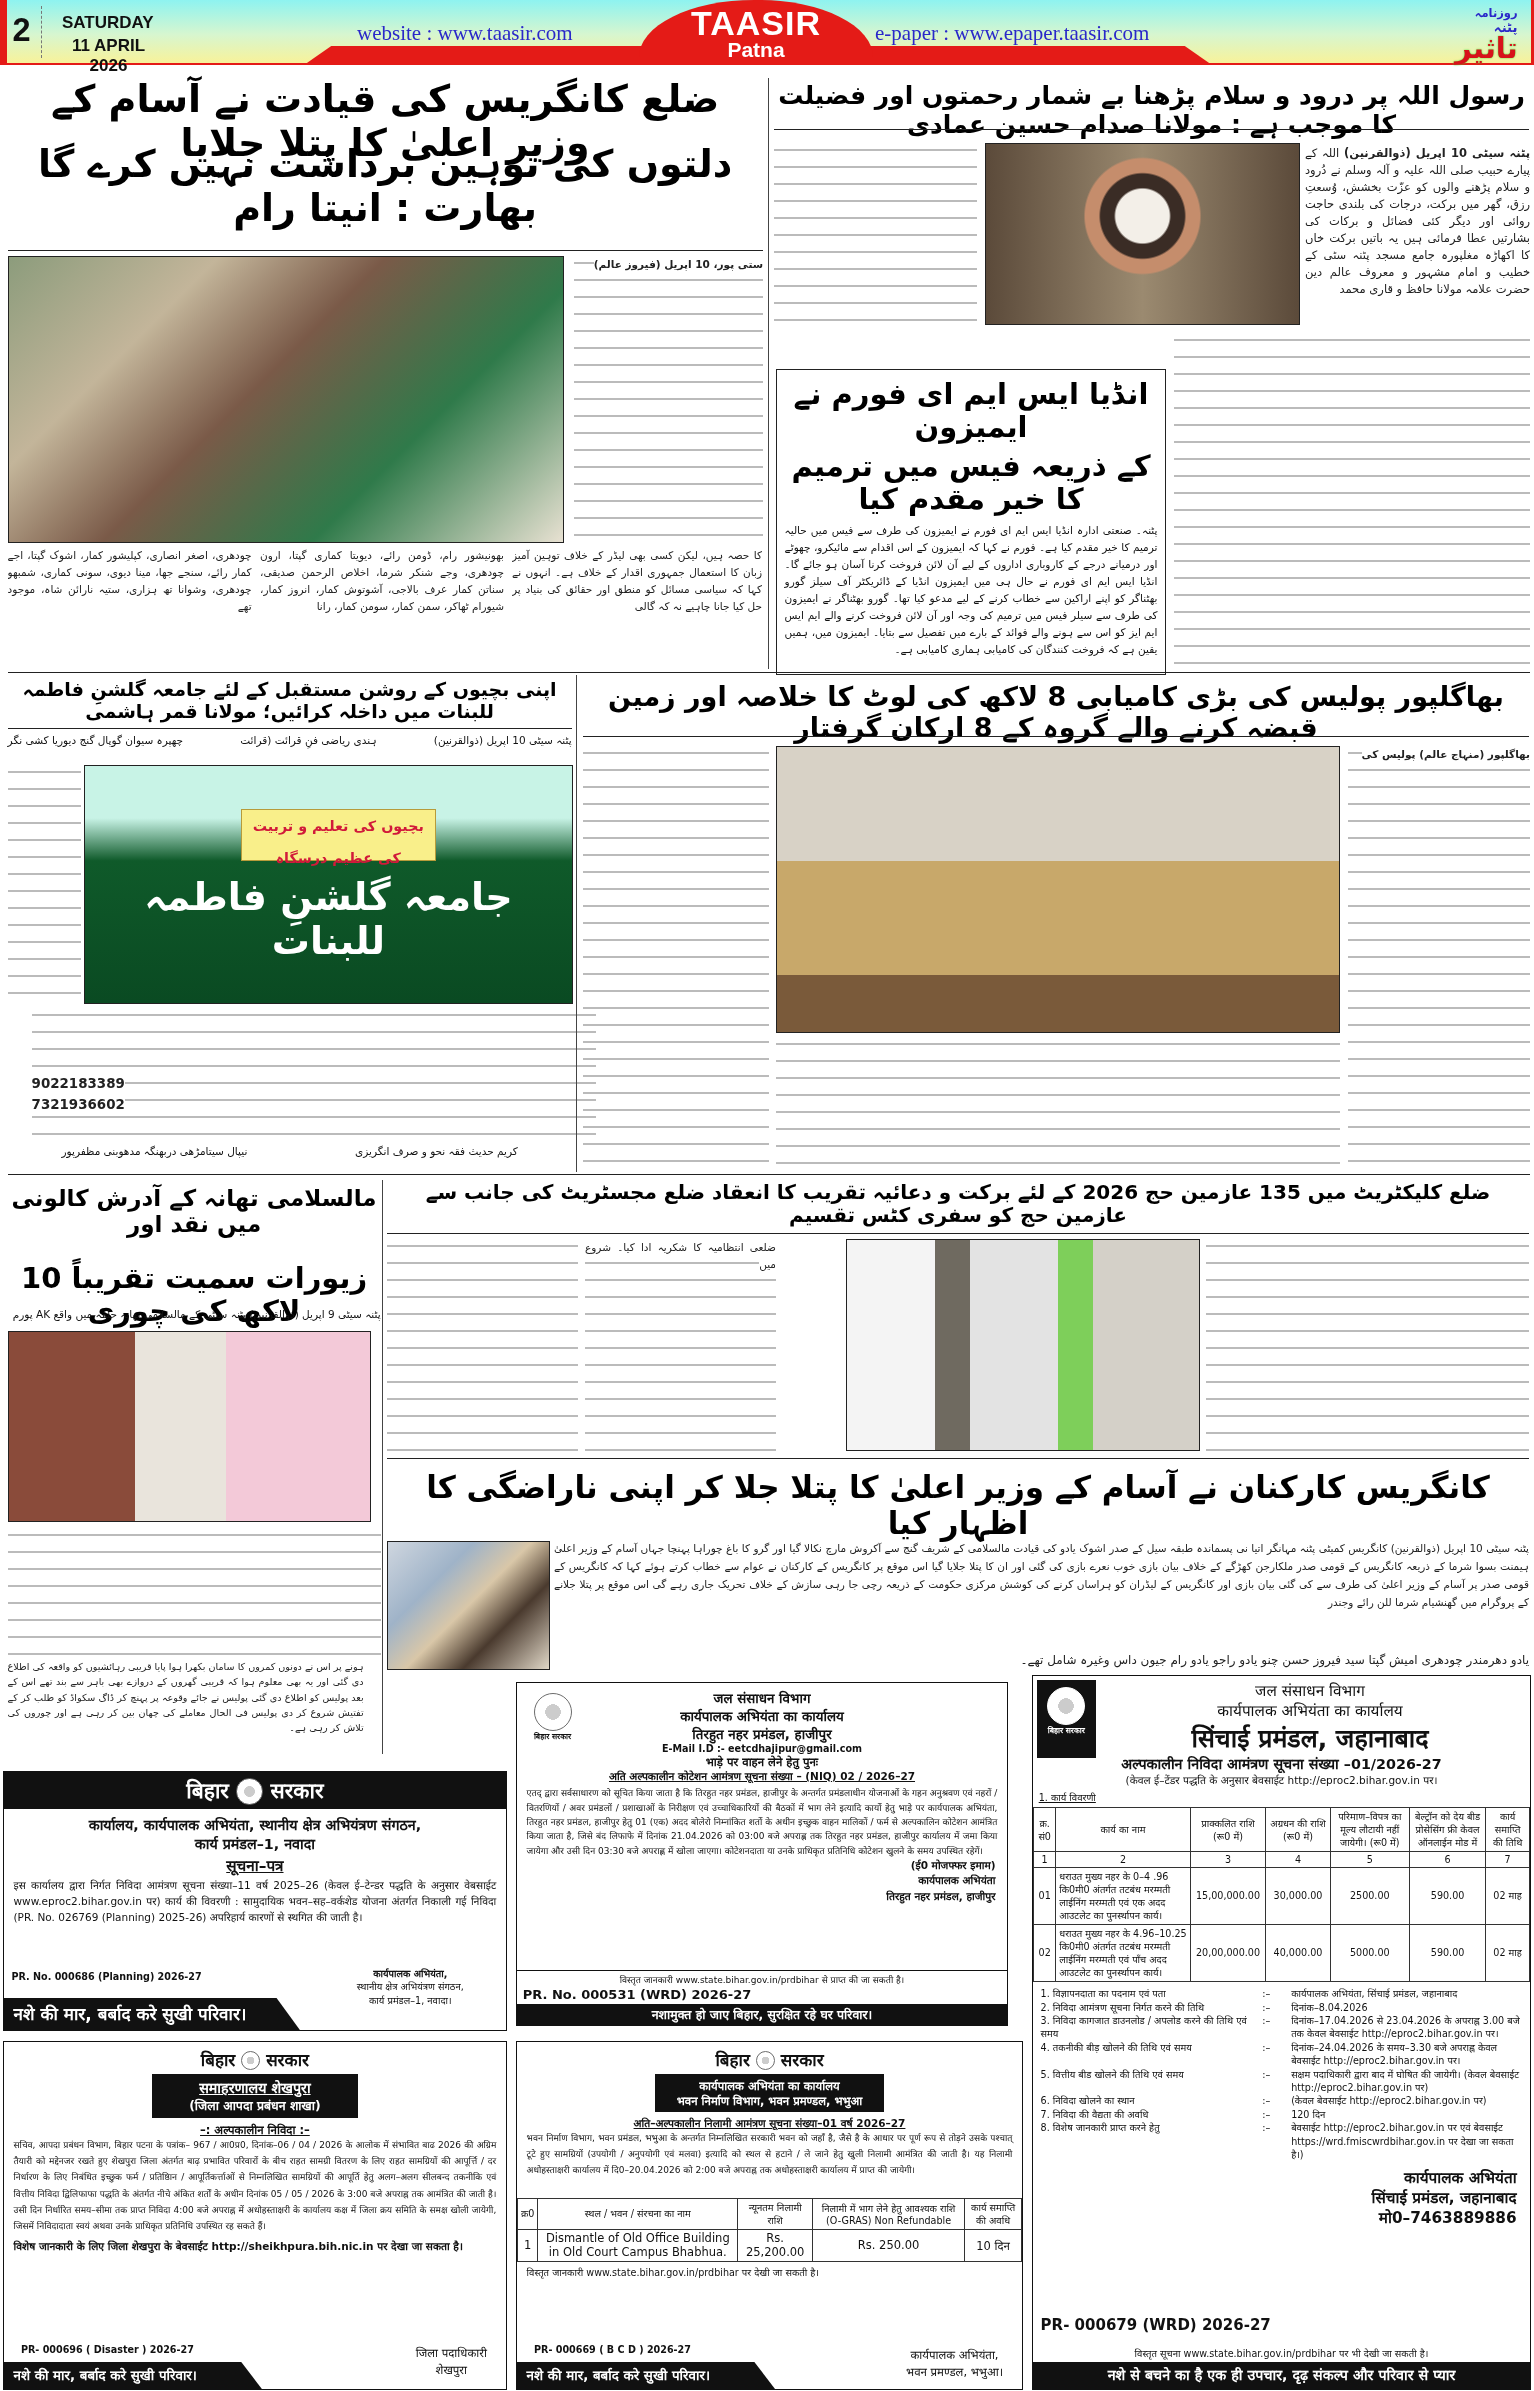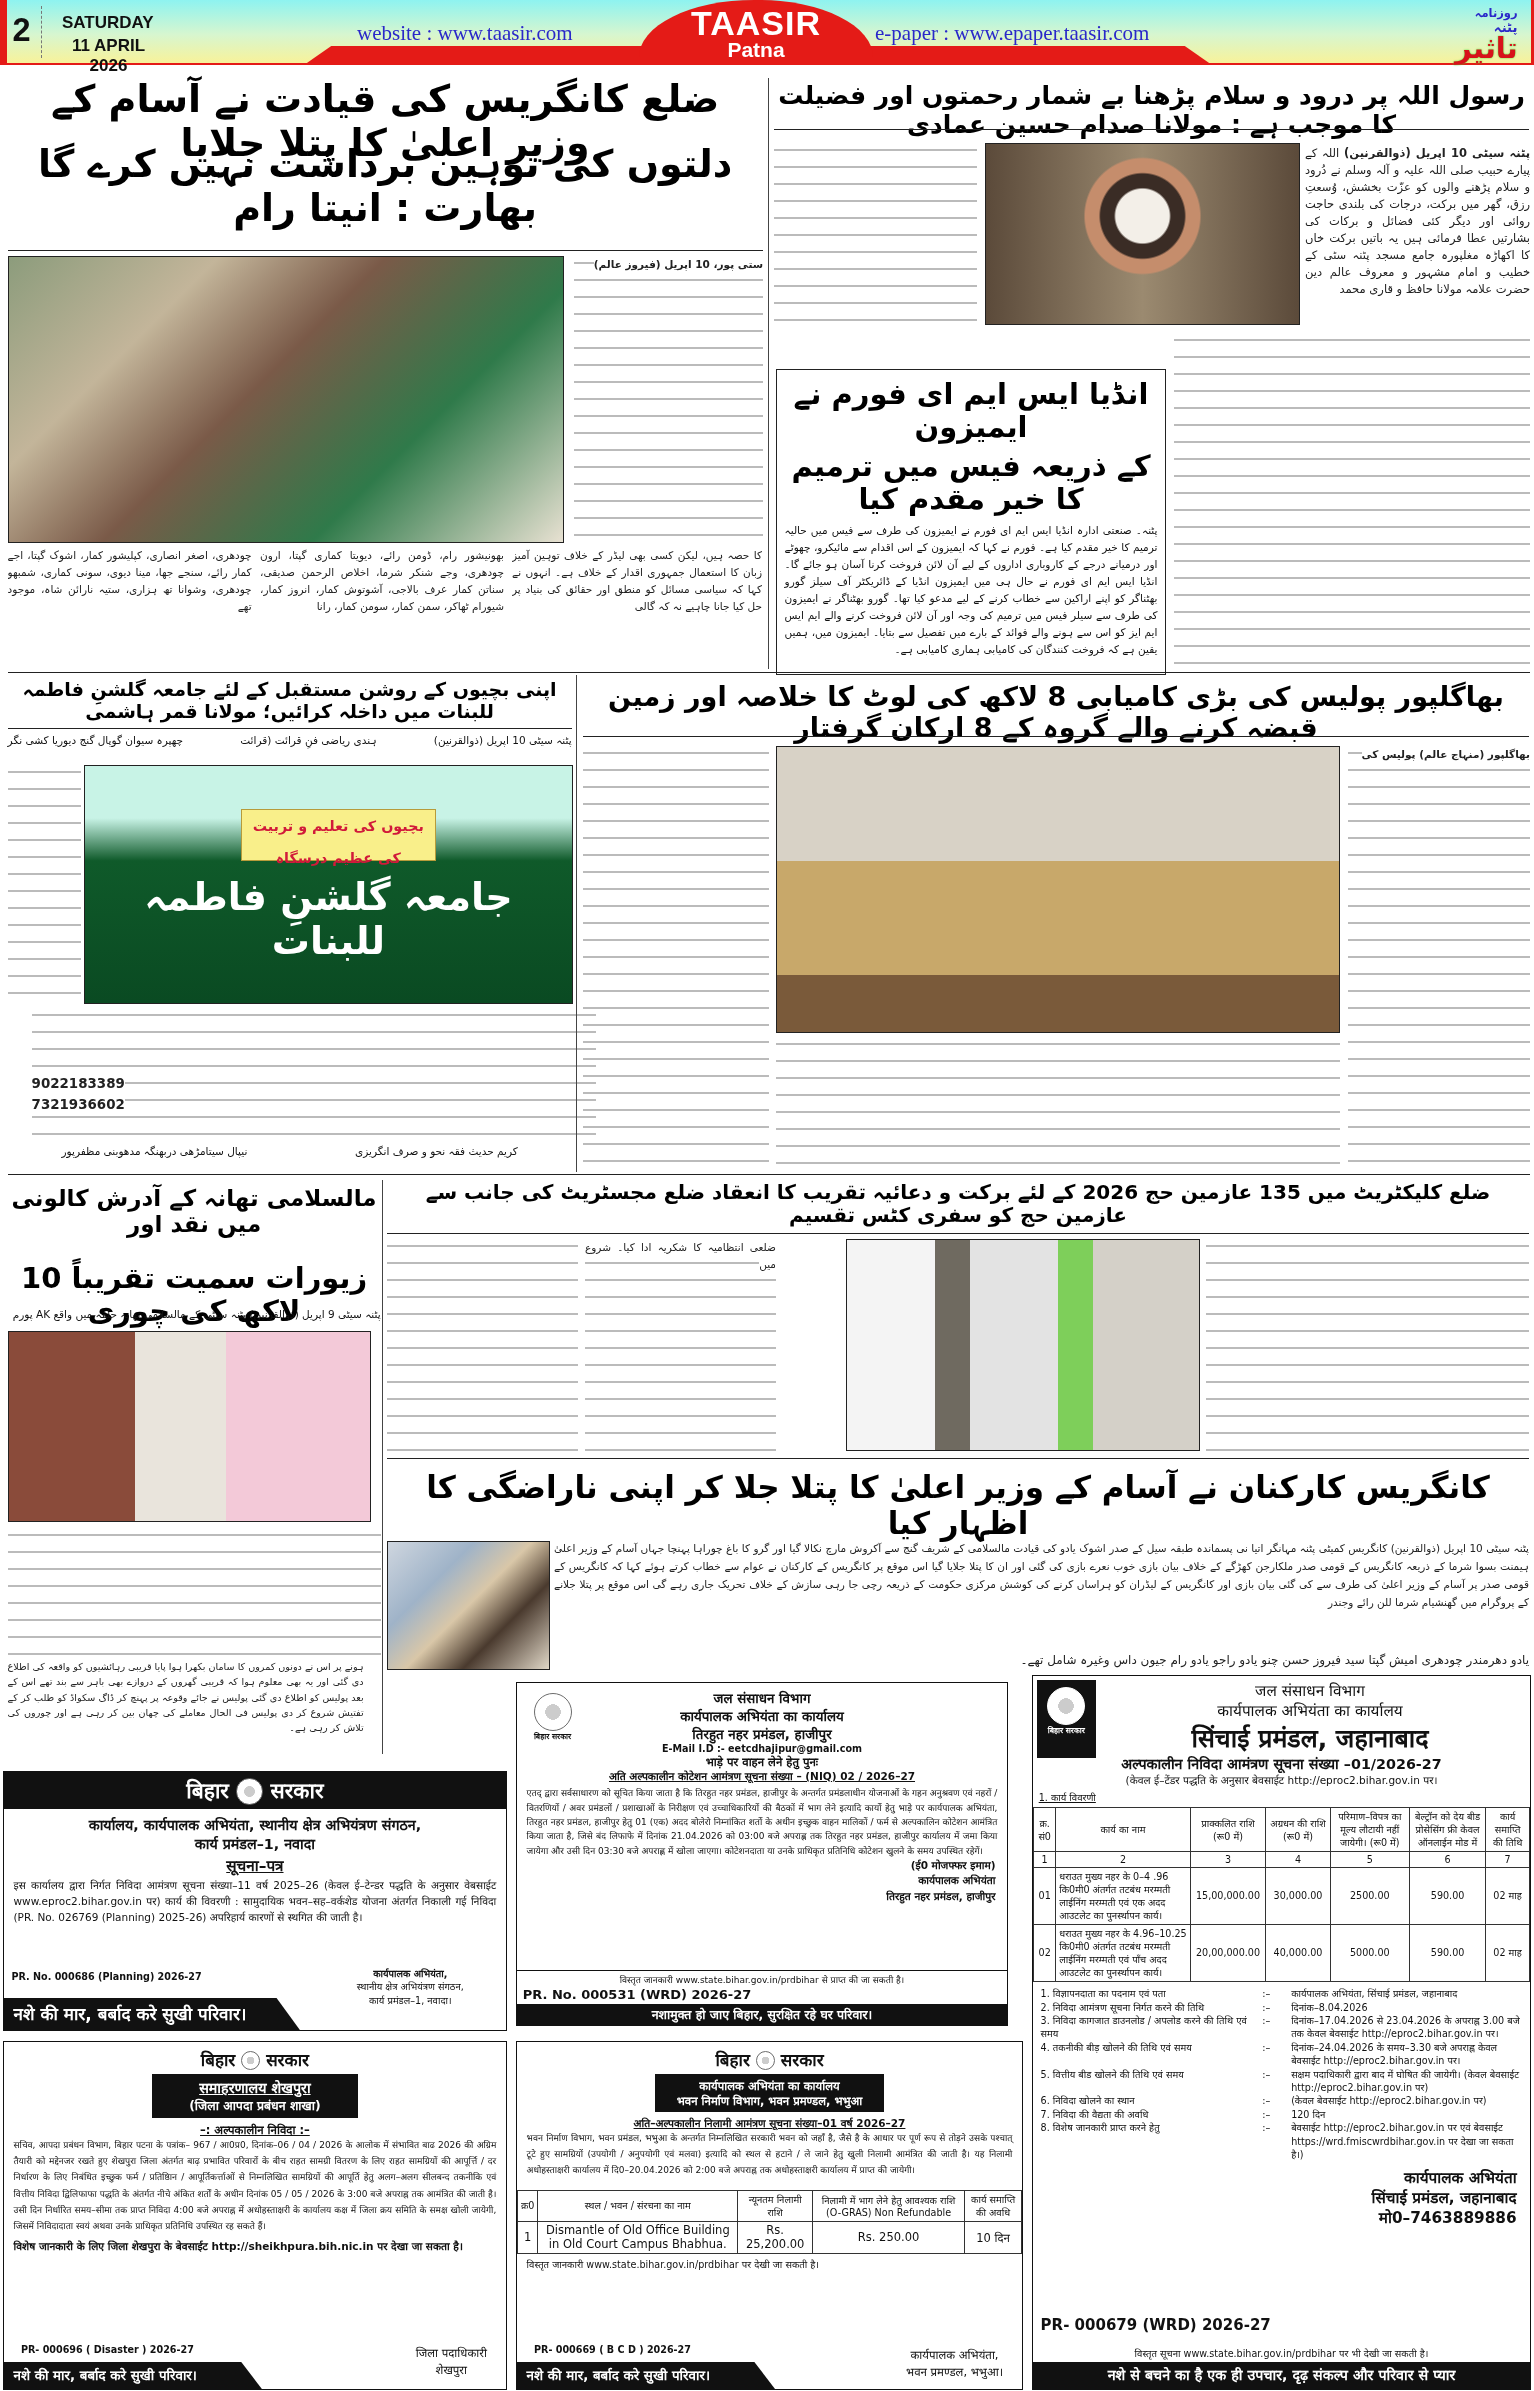--- a/index.html
+++ b/index.html
@@ -344,21 +344,21 @@
     <span>बिहार</span>
     <span class="emblem" style="width:19px;height:19px;"></span>
     <span>सरकार</span>
   </div>
   <div class="ad-black-head" style="margin:3.8px auto;width:229px;padding:3.8px 0;">
     <div style="font-size:11.5px;">कार्यपालक अभियंता का कार्यालय</div>
     <div style="font-size:11.5px;">भवन निर्माण विभाग, भवन प्रमण्डल, भभुआ</div>
   </div>
   <div class="ad-center" style="font-size:10.5px;font-weight:bold;text-decoration:underline;">अति–अल्पकालीन निलामी आमंत्रण सूचना संख्या–01 वर्ष 2026–27</div>
   <p style="font-size:9px;line-height:16.3px;">भवन निर्माण विभाग, भवन प्रमंडल, भभुआ के अन्तर्गत निम्नलिखित सरकारी भवन को जहाँ है, जैसे है के आधार पर पूर्ण रूप से तोड़ने उसके पश्चात् टूटे हुए सामग्रियों (उपयोगी / अनुपयोगी एवं मलवा) इत्यादि को स्थल से हटाने / ले जाने हेतु खुली निलामी आमंत्रित की जाती है। यह निलामी अधोहस्ताक्षरी कार्यालय में दि0–20.04.2026 को 2:00 बजे अपराह्न तक अधोहस्ताक्षरी कार्यालय में प्राप्त की जायेगी।</p>
-  <table class="tbl" id="bha-table" style="margin-top:11px;">
+  <table class="tbl" id="bha-table" style="margin-top:19px;">
     <thead>
         <tr id="bha-head">
           <th>क्र0</th>
           <th>स्थल / भवन / संरचना का नाम</th>
           <th>न्यूनतम निलामी राशि</th>
           <th>निलामी में भाग लेने हेतु आवश्यक राशि (O-GRAS) Non Refundable</th>
           <th>कार्य समाप्ति की अवधि</th>
         </tr>
       </thead>
     <tbody id="bha-body">

